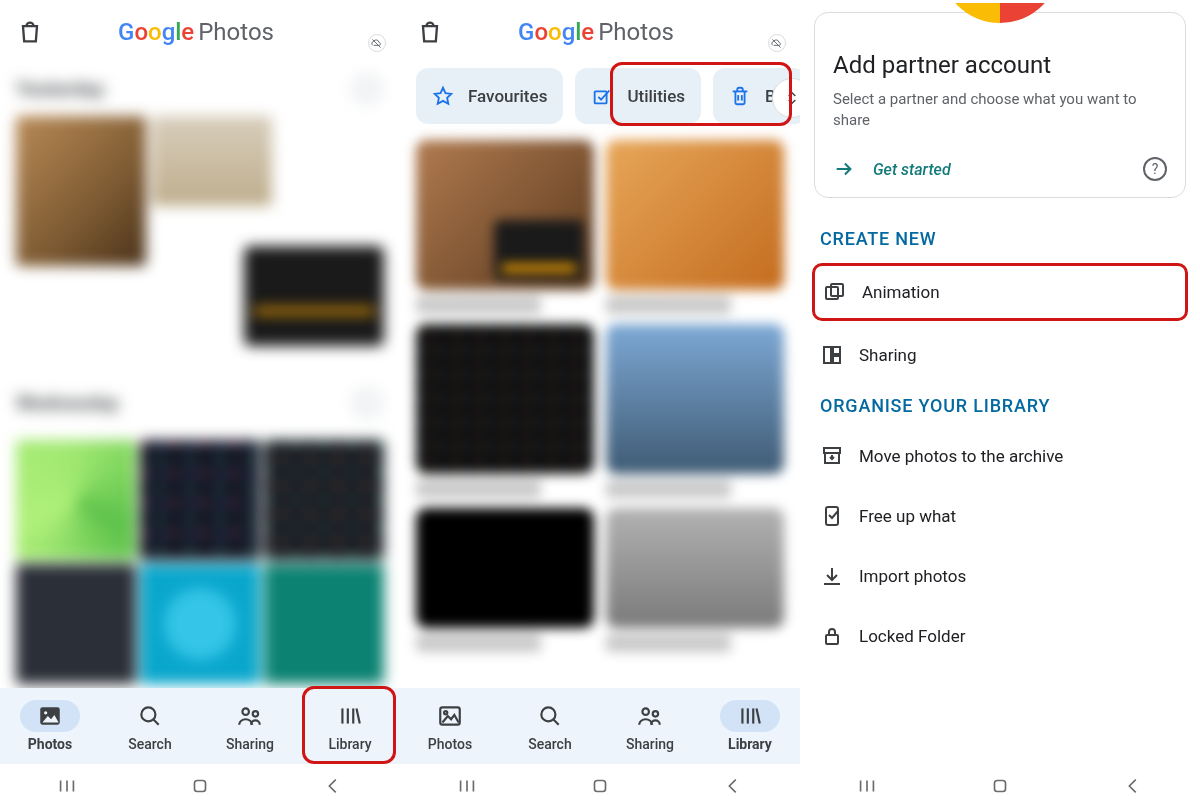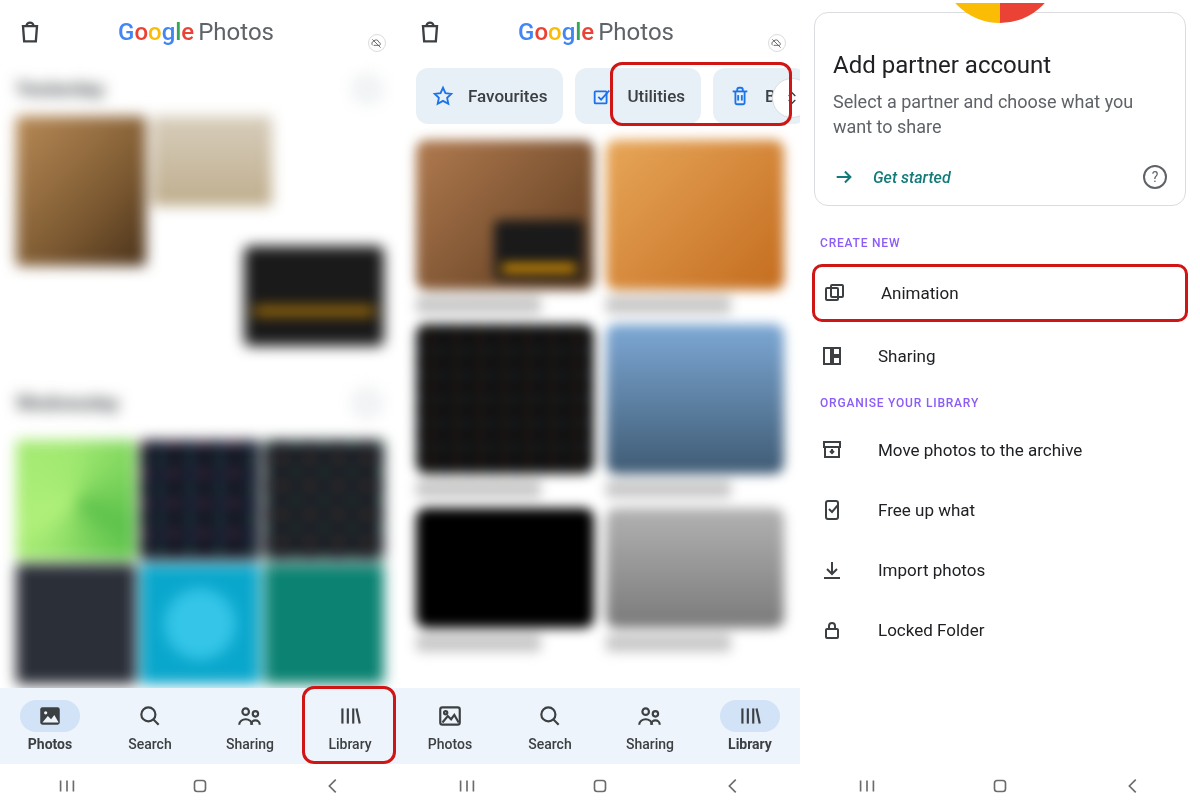--- a/index.html
+++ b/index.html
@@ -63,26 +63,26 @@
   .alb2 { height:150px; background:linear-gradient(135deg,#e7a659,#c46c1e); }
   .alb3 { height:150px; background:#111; background-image: radial-gradient(#f44 8%, transparent 9%), radial-gradient(#4da6ff 8%, transparent 9%), radial-gradient(#ffd54d 8%, transparent 9%); background-size:24px 24px; background-position: 4px 4px, 14px 14px, 4px 16px; }
   .alb4 { height:150px; background:linear-gradient(#7da8d5,#3f5b74); }
   .alb5 { height:120px; background:#000; }
   .alb6 { height:120px; background:linear-gradient(#b2b2b2,#7a7a7a); }
   
   .partner-card { margin: 12px 14px 20px 14px; border:1px solid #dadce0; border-radius:14px; padding: 10px 18px 16px 18px; position:relative; }
   .partner-top-blob { position:absolute; top:-10px; left:50%; transform:translateX(-50%); width:120px; height:22px; overflow:hidden; }
   .partner-top-blob::before { content:""; position:absolute; top:-100px; left:0; width:120px; height:120px; border-radius:50%; background: conic-gradient(#4285F4 0 25%, #EA4335 0 50%, #FBBC05 0 75%, #34A853 0 100%); }
   .partner-title { font-size:24px; color:#202124; margin: 28px 0 10px 0; }
-  .partner-sub { font-size:18px; color:#5f6368; line-height:1.4; margin-bottom: 26px; }
+  .partner-sub { font-size:15px; color:#5f6368; line-height:1.4; margin-bottom: 26px; }
   .partner-row { display:flex; align-items:center; justify-content:space-between; }
   .getstarted { display:flex; align-items:center; gap:18px; color:#137a7a; font-weight:500; font-size:16px; cursor:pointer;font-style:italic; }
   .help-circle { width:24px; height:24px; border-radius:50%; border:2px solid #5f6368; display:flex; align-items:center; justify-content:center; font-size:14px; color:#5f6368; cursor:pointer; }
-  .section-label { font-size:12px; letter-spacing:0.8px; color:#8b5cf6; font-weight:500; padding: 10px 20px; }
-  .list-item { display:flex; align-items:center; gap:34px; padding: 18px 20px; cursor:pointer; }
+  .section-label { font-size:18px; letter-spacing:0.8px; color:#0369a1; font-weight:500; padding: 10px 20px; }
+  .list-item { display:flex; align-items:center; gap:15px; padding: 18px 20px; cursor:pointer; }
   .list-icon { width:24px; height:24px; color:#3c4043; flex-shrink:0; }
   .list-label { font-size:17px; color:#202124; }
   .redbox-item { border:3px solid #d01515; border-radius:10px; margin:4px 12px; padding: 14px 8px 14px 8px; }
   svg { display:block; }
 </style>
 </head>
 <body>
 
 <div class="panel">
   <div class="top-header">

